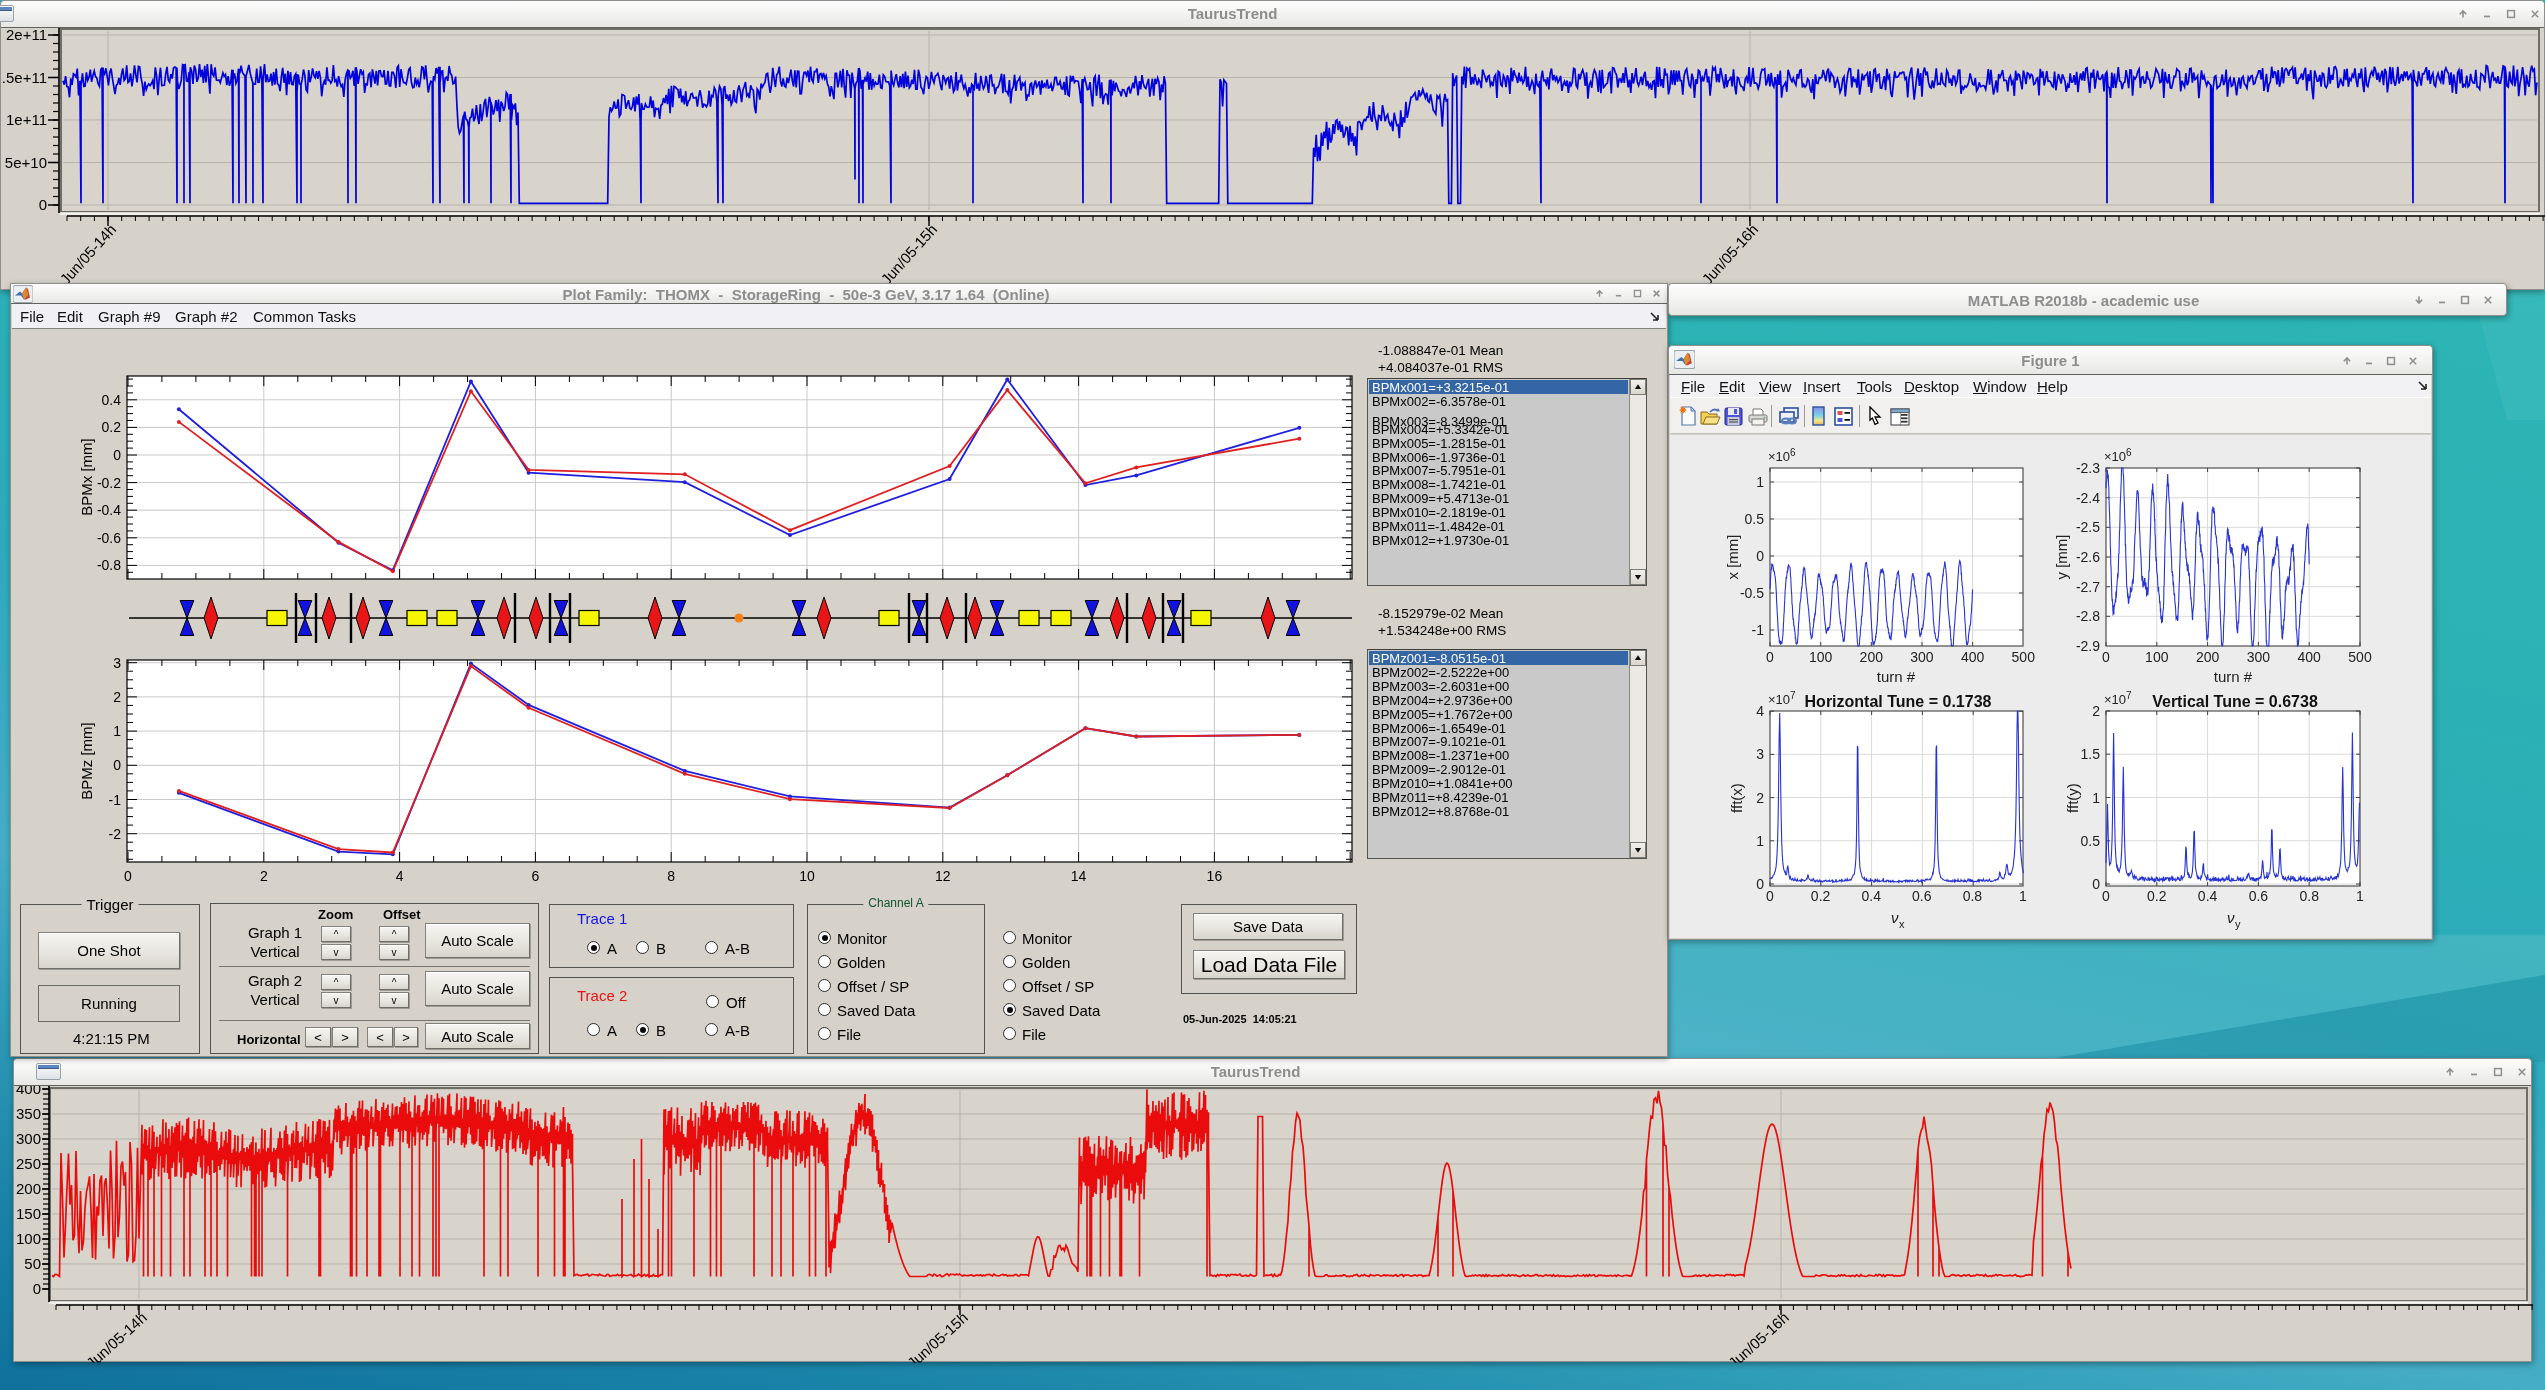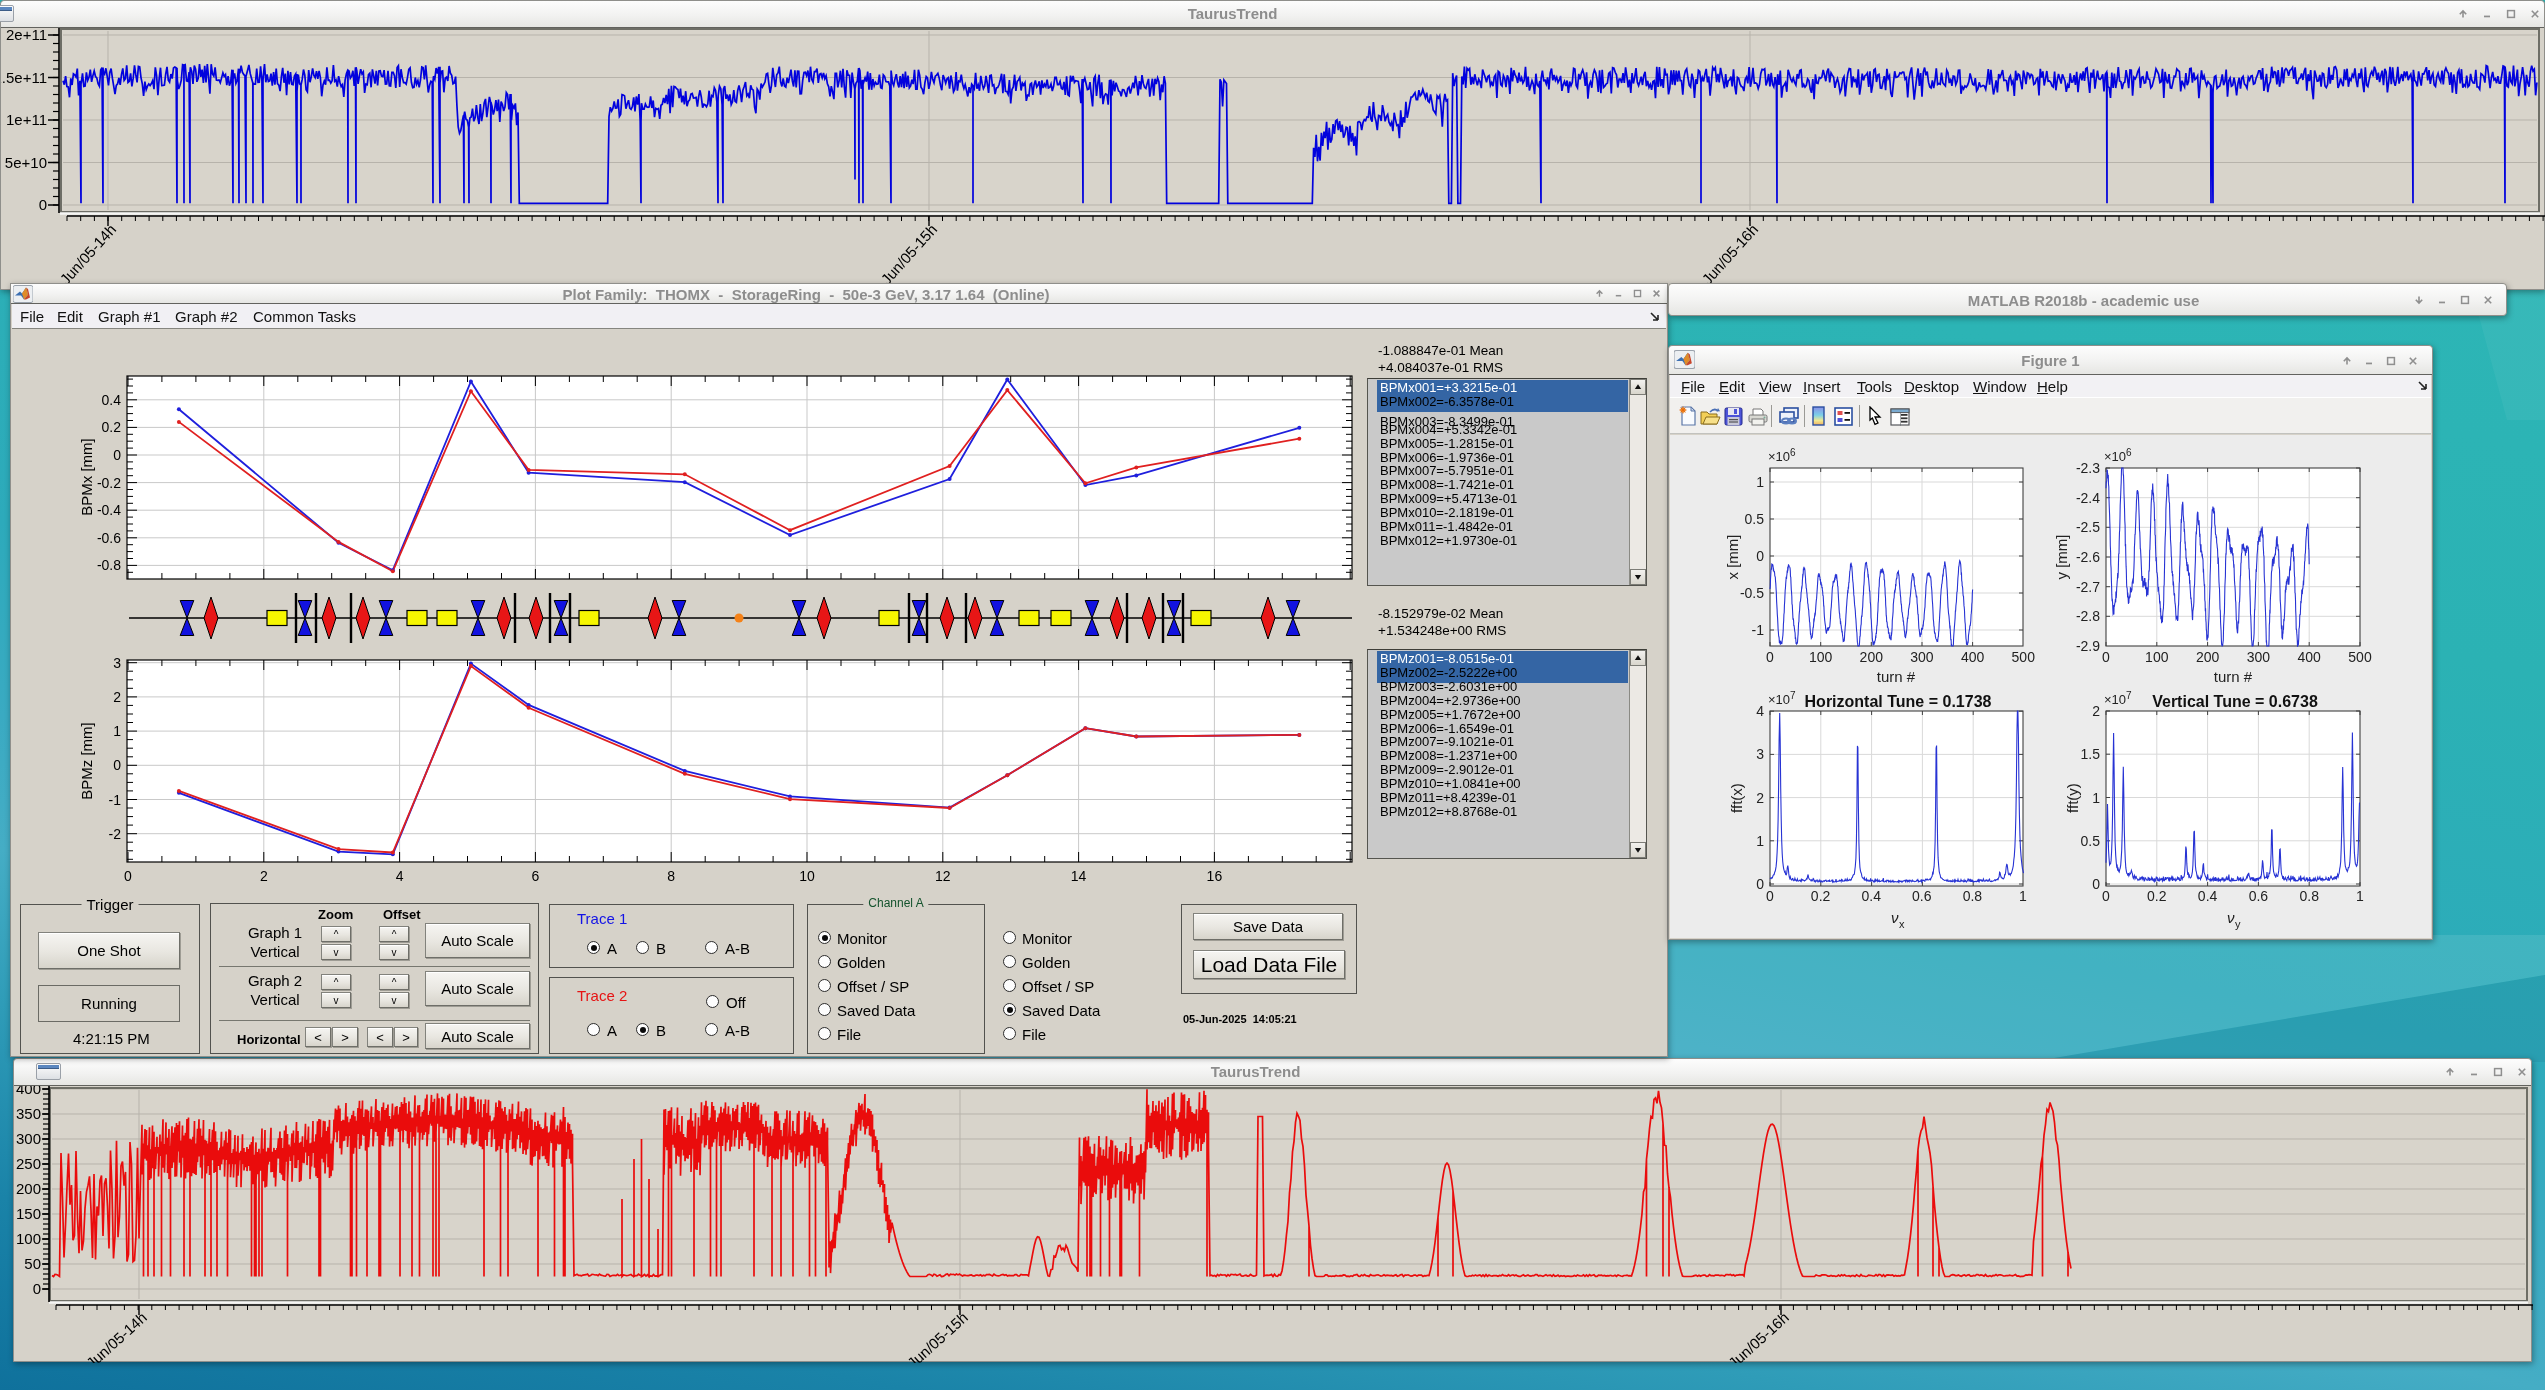--- a/index.html
+++ b/index.html
@@ -10,21 +10,21 @@
 .wb{display:flex;align-items:center;justify-content:center;}
 .menu{position:absolute;background:#f1f0f4;}
 .mi{position:absolute;font-size:15px;color:#111;}
 .grp{position:absolute;border:1px solid #52524e;}
 .gt{position:absolute;top:-9px;background:#d6d2c9;padding:0 5px;font-size:15px;white-space:nowrap;}
 .btn{position:absolute;background:linear-gradient(#f6f5f2,#e8e6e0 55%,#d7d4cb);border:1px solid #82827c;border-bottom-color:#6e6e68;border-right-color:#6e6e68;box-shadow:inset 0 1px 0 #fff,1px 1px 0 rgba(90,90,85,.45);display:flex;align-items:center;justify-content:center;font-size:15px;color:#000;}
 .rad{position:absolute;width:13px;height:13px;border-radius:50%;border:1px solid #2c2c2c;background:#fdfdfd;}
 .rad.sel:after{content:"";position:absolute;left:2.5px;top:2.5px;width:6px;height:6px;border-radius:50%;background:#0a0a0a;}
 .rlb{position:absolute;font-size:15px;color:#000;white-space:nowrap;}
 .lst{position:absolute;background:#c9c9c9;border:1px solid #55554f;border-top-color:#3e3e38;}
-.lrow{position:absolute;left:1px;right:18px;height:32px;font-size:13px;color:#000;padding-left:3px;white-space:nowrap;overflow:hidden;margin-left:8px;}
+.lrow{position:absolute;left:1px;right:18px;height:14px;font-size:13px;color:#000;padding-left:3px;white-space:nowrap;overflow:hidden;}
 .lrow.sel{background:#3465a4;color:#fff;}
 .sb{position:absolute;right:0;top:0;bottom:0;width:17px;background:#ece9e4;border-left:1px solid #8a8a84;}
 .sbb{position:absolute;left:0;width:16px;height:16px;background:linear-gradient(#f2f1ee,#d9d6cd);border:1px solid #7c7c76;display:flex;align-items:center;justify-content:center;}
 .stats{position:absolute;font-size:13.5px;color:#000;line-height:17px;white-space:pre;}
 svg{position:absolute;left:0;top:0;}
 svg text{font-family:"Liberation Sans",sans-serif;}
 </style></head><body>
 <div id="desk"></div>
 <svg width="2545" height="1390" style="left:0;top:0">
     <polygon points="1660,935 2545,935 2545,975 2030,1062 1660,1062" fill="rgba(255,255,255,0.10)"></polygon>
@@ -618,21 +618,21 @@
     </div>
     <svg width="20" height="18" style="left:2px;top:1px" viewBox="0 0 20 17">
       <rect x="0" y="0" width="20" height="17" rx="2" fill="#eceff2" stroke="#9aa2ac" stroke-width="1"></rect>
       <path d="M2 10 L7 6 L9 8 L13 2 L15 9 L11 14 L8 10 Z" fill="#3b6fb2"></path>
       <path d="M13 2 L15 3.5 L17 12 L13 14 L11 14 L15 9 Z" fill="#c8452b"></path>
       <path d="M13 2 L15 9 L11 14 L9 8 Z" fill="#e08b28"></path>
     </svg>
     <div class="menu" style="left:1px;right:1px;top:20px;height:25px;border-bottom:1px solid #85857f"></div>
     <div class="mi" style="left:9px;top:24px">File</div>
     <div class="mi" style="left:46px;top:24px">Edit</div>
-    <div class="mi" style="left:87px;top:24px">Graph #1</div>
+    <div class="mi" style="left:87px;top:24px">Graph #9</div>
     <div class="mi" style="left:164px;top:24px">Graph #2</div>
     <div class="mi" style="left:242px;top:24px">Common Tasks</div>
     <svg width="12" height="12" style="left:1638px;top:27px" viewBox="0 0 12 12">
       <path d="M2 2L9 9M9 9V4M9 9H4" stroke="#222" stroke-width="1.6" fill="none"></path>
     </svg>
     <svg width="1656" height="727" style="left:1px;top:46px" viewBox="0 0 1656 727">
       <rect x="115" y="46" width="1225" height="203" fill="#fff" stroke="none"></rect>
       <line x1="115" y1="69.8" x2="1340" y2="69.8" stroke="#c9c9c9" stroke-width="1"></line>
       <line x1="115" y1="97.4" x2="1340" y2="97.4" stroke="#c9c9c9" stroke-width="1"></line>
       <line x1="115" y1="125.0" x2="1340" y2="125.0" stroke="#c9c9c9" stroke-width="1"></line>

